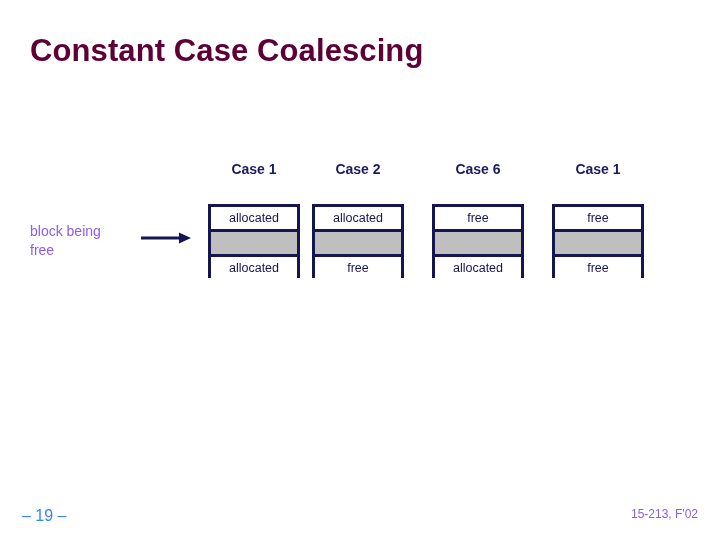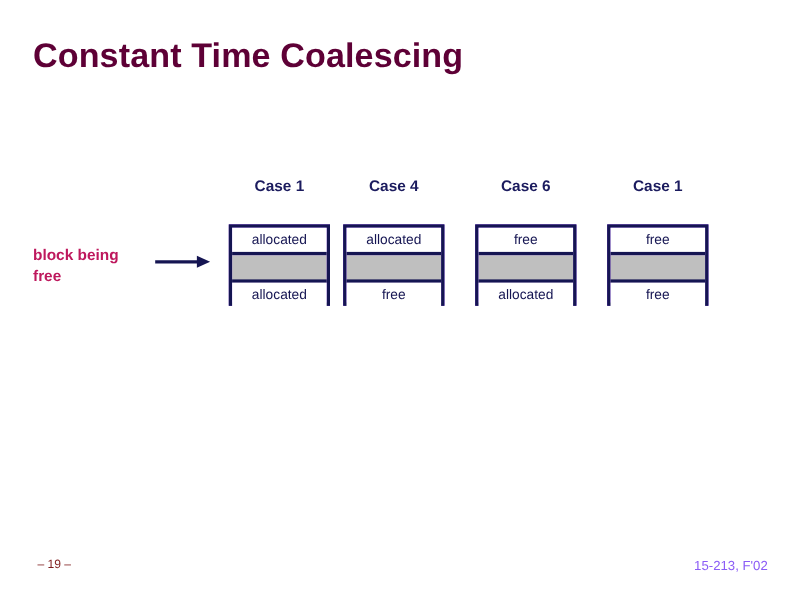--- a/index.html
+++ b/index.html
@@ -96,74 +96,73 @@
   .col-2 { left: 432px; }
   .col-3 { left: 552px; }
 
   
   #freed-label {
     position: absolute;
     left: 30px;
     top: 222px;
     width: 115px;
     font-size: 14px;
-    font-weight: bold;
-    color: #be185d;
+    font-weight: normal;
+    color: #8b5cf6;
     line-height: 19px;
   }
 
   #freed-arrow {
     position: absolute;
     left: 141px;
     top: 231px;
     width: 50px;
     height: 14px;
   }
 
   
   #page-number {
     position: absolute;
     left: 22px;
     top: 507px;
-    font-size: 11px;
-    color: #7f1d1d;
+    font-size: 16px;
+    color: #3b82f6;
     white-space: nowrap;
-    margin-left: 12px;
   }
 
   #course-tag {
     position: absolute;
     right: 22px;
     top: 507px;
     font-size: 12px;
     color: #8b5cf6;
     white-space: nowrap;
   }
 </style>
 </head>
 <body>
 
 <div id="slide">
 
-  <div id="slide-title">Constant Time Coalescing</div>
+  <div id="slide-title">Constant Case Coalescing</div>
 
   <div id="diagram">
 
     <div id="freed-label">
       <span>block being</span><br>
       <span>free</span>
     </div>
 
     <svg id="freed-arrow" viewBox="0 0 50 14" width="50" height="14">
       <line x1="0" y1="7" x2="40" y2="7" stroke="#151552" stroke-width="3"></line>
       <polygon points="38,1.5 50,7 38,12.5" fill="#151552"></polygon>
     </svg>
 
     <div class="case-header col-0">Case 1</div>
-    <div class="case-header col-1">Case 4</div>
+    <div class="case-header col-1">Case 2</div>
     <div class="case-header col-2">Case 6</div>
     <div class="case-header col-3">Case 1</div>
 
     <div class="block-box col-0">
       <div class="block-row top">allocated</div>
       <div class="block-row mid"></div>
       <div class="block-row bot">allocated</div>
     </div>
 
     <div class="block-box col-1">

